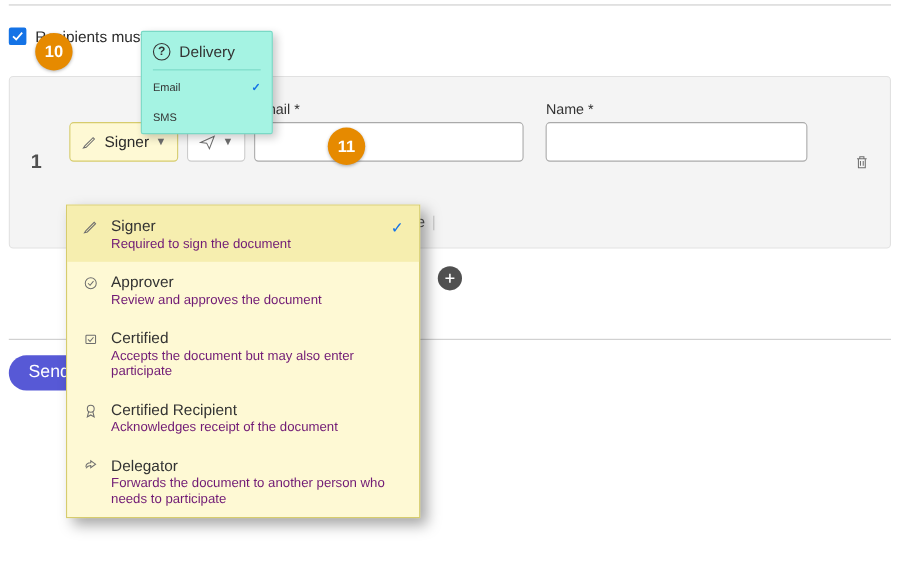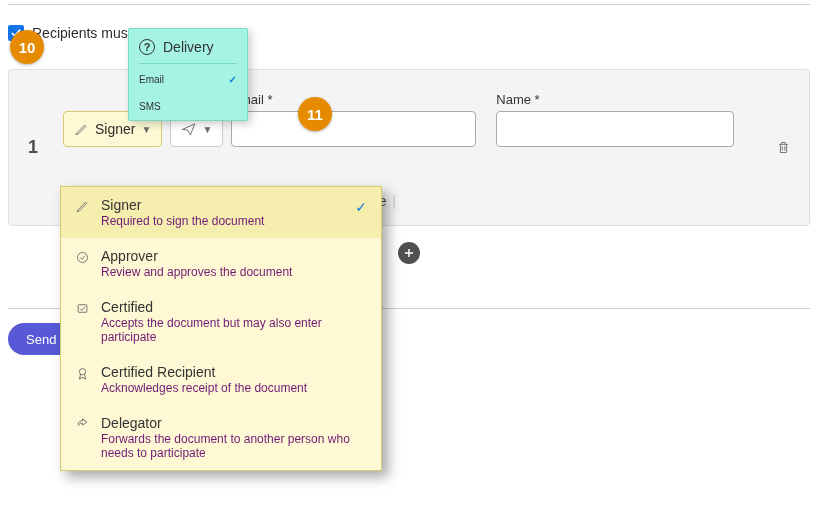--- a/index.html
+++ b/index.html
@@ -23,43 +23,43 @@
   .field-label { font-size:13px; color:#333; }
   .text-input { height:36px; border:1px solid #aaa; border-radius:4px; background:#fff; padding:0 8px; font-size:14px; }
   .trash { width:28px; display:flex; align-items:center; justify-content:center; min-height:155px; color:#6e6e6e; cursor:pointer;}
   .auth-row { margin-top: 46px; font-size:14px; color:#505050; display:flex; align-items:center; gap:6px; padding-left: 290px;}
   .pipe { color:#ccc; }
   
   .add-row { display:flex; align-items:center; justify-content:center; margin-top: 16px; }
   .add-icon { width:22px; height:22px; background:#505050; border-radius:50%; display:flex; align-items:center; justify-content:center; color:#fff; font-size:16px; line-height:1; cursor:pointer;}
   hr.bottom-rule { border:none; border-top:1px solid #ccc; margin: 44px 0 14px 0; }
   
-  .send-btn { background:#5759d6; color:#fff; border:none; border-radius:16px; height:32px; padding:0 18px; font-size:13px; cursor:pointer;}
+  .send-btn { background:#5759d6; color:#fff; border:none; border-radius:16px; height:32px; padding:0 18px; font-size:16px; cursor:pointer;}
   
   
   .delivery-popup { position:absolute; left:128px; top:28px; width:120px; background:#a5f3e3; border:1px solid #79d9c6; border-radius:2px; box-shadow: 3px 3px 8px rgba(0,0,0,0.2);}
   .delivery-header { display:flex; align-items:center; gap:8px; padding:10px 10px 8px 10px; font-size:14px; color:#333;}
   .delivery-header .q { width:16px; height:16px; border:1.5px solid #333; border-radius:50%; display:flex; align-items:center; justify-content:center; font-size:11px; font-weight:bold;}
   .delivery-divider { height:1px; background:#79d9c6; margin: 0 10px 2px 10px;}
   .delivery-item { display:flex; align-items:center; justify-content:space-between; padding:8px 10px; font-size:10px; color:#333; cursor:pointer;}
   .check { color:#1473e6; font-weight:bold; }
   
   
   .role-popup { position:absolute; left:60px; top:186px; width:322px; background:#fef9d4; border:1px solid #d6cc6d; box-shadow: 6px 6px 12px rgba(0,0,0,0.35);}
   .role-item { padding:10px 14px 10px 14px; display:flex; gap:10px; align-items:flex-start; cursor:pointer;}
   .role-item.selected { background:#f6eeaf; }
   .role-icon { width:16px; flex-shrink:0; margin-top:2px; color:#6e6e6e;}
   .role-text { flex:1; }
   .role-name { font-size:14px; color:#333;}
   .role-desc { font-size:12px; color:#701a75; margin-top:1px;}
   .role-check { color:#1473e6; font-size:14px; margin-top:2px;}
   
   .badge { position:absolute; width:34px; height:34px; background:#e68a00; border-radius:50%; color:#fff; display:flex; align-items:center; justify-content:center; font-weight:600; font-size:15px; box-shadow:0 1px 3px rgba(0,0,0,0.3);}
-  .badge-10 { left:10px; top:30px; }
-  .badge-11 { left:298px; top:97px; }
+  .badge-10 { left:32px; top:30px; }
+  .badge-11 { left:298px; top:116px; }
   
   .chev { font-size:10px; color:#6e6e6e;}
   svg.ico { width:15px; height:15px; fill:none; stroke:#6e6e6e; stroke-width:1.5;}
 </style>
 </head>
 <body>
 
 <div class="container">
   <hr class="title-rule">
 

